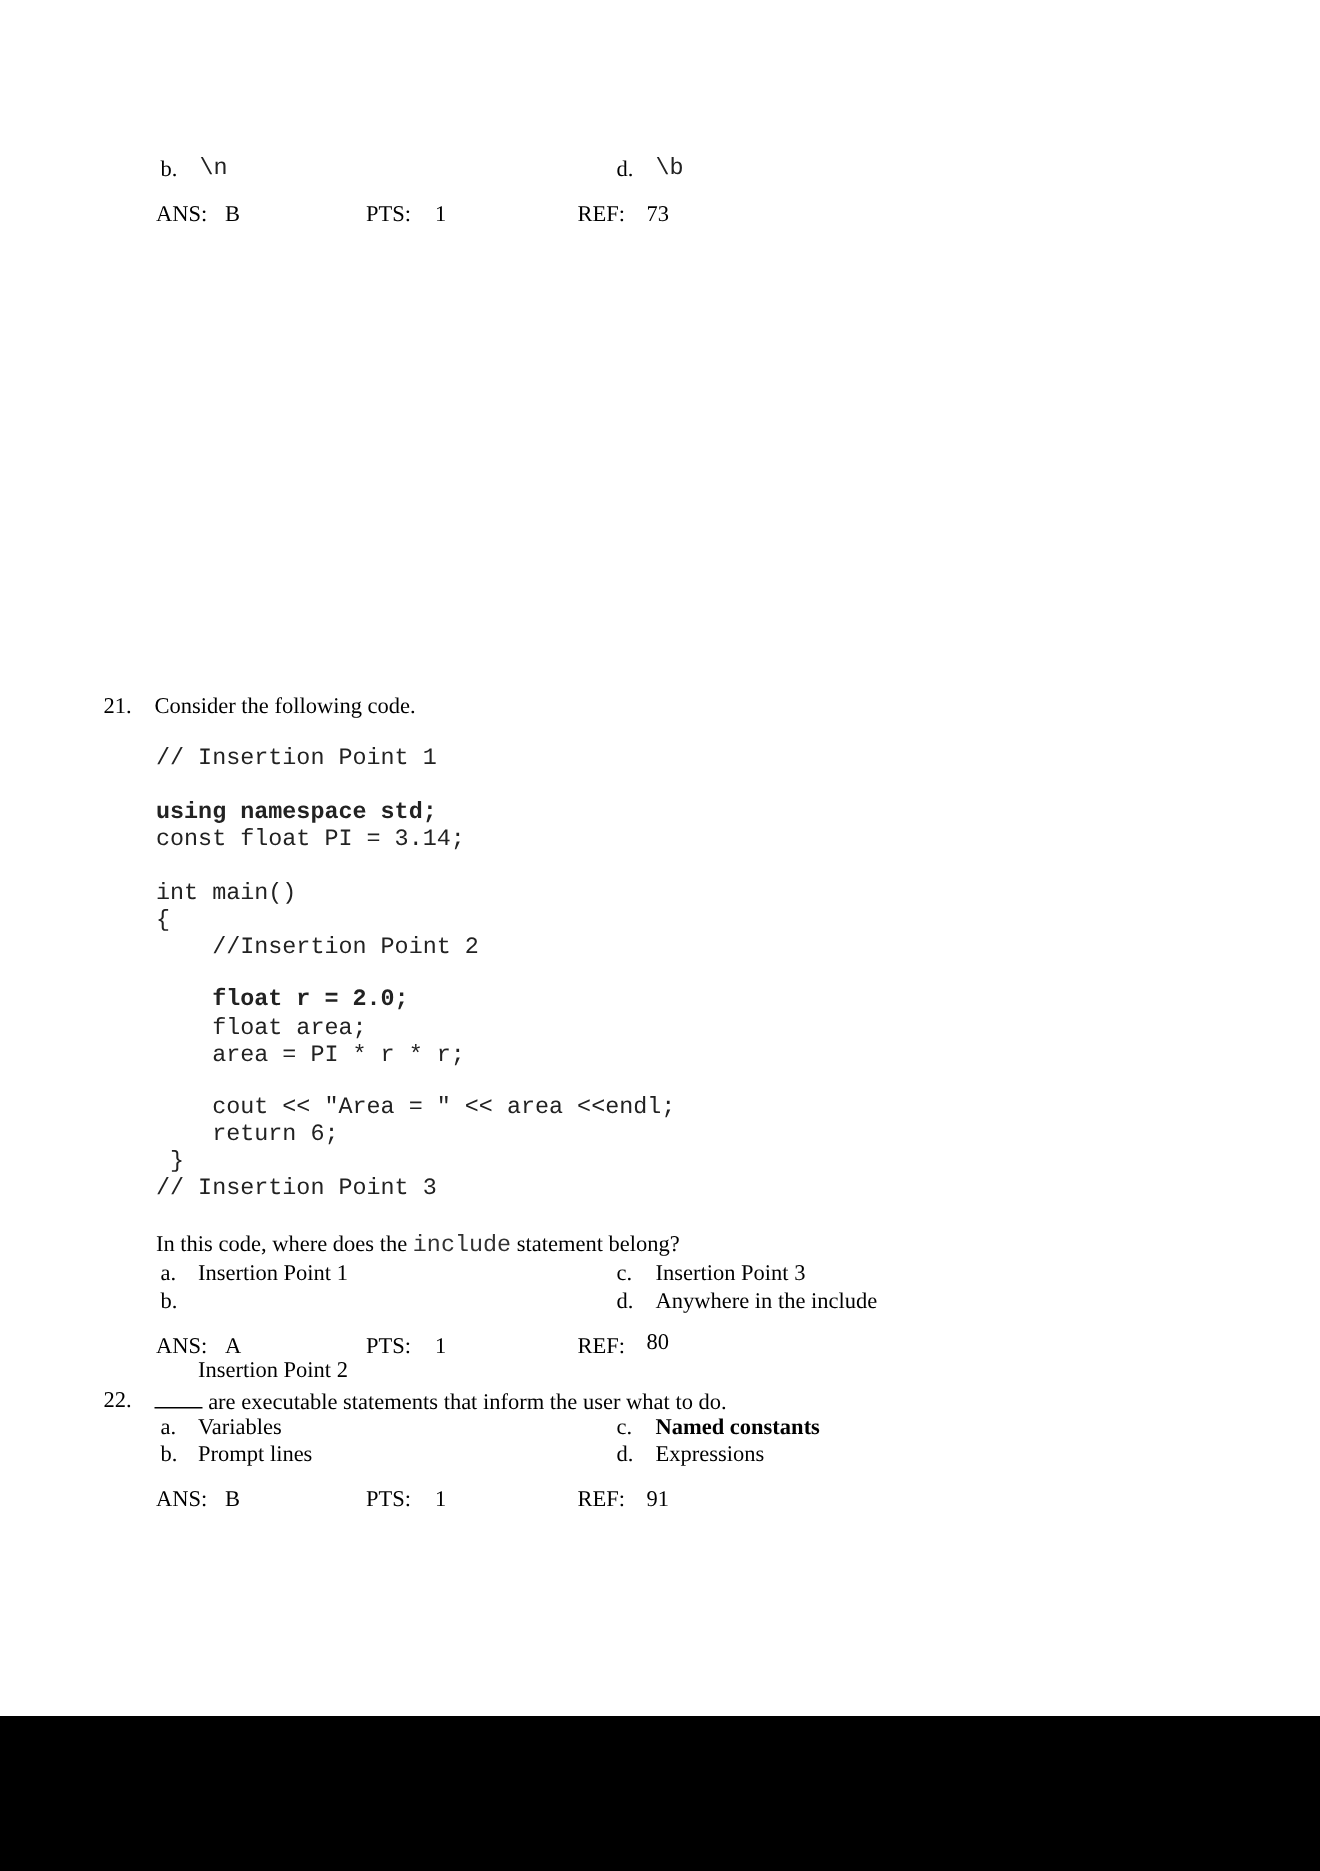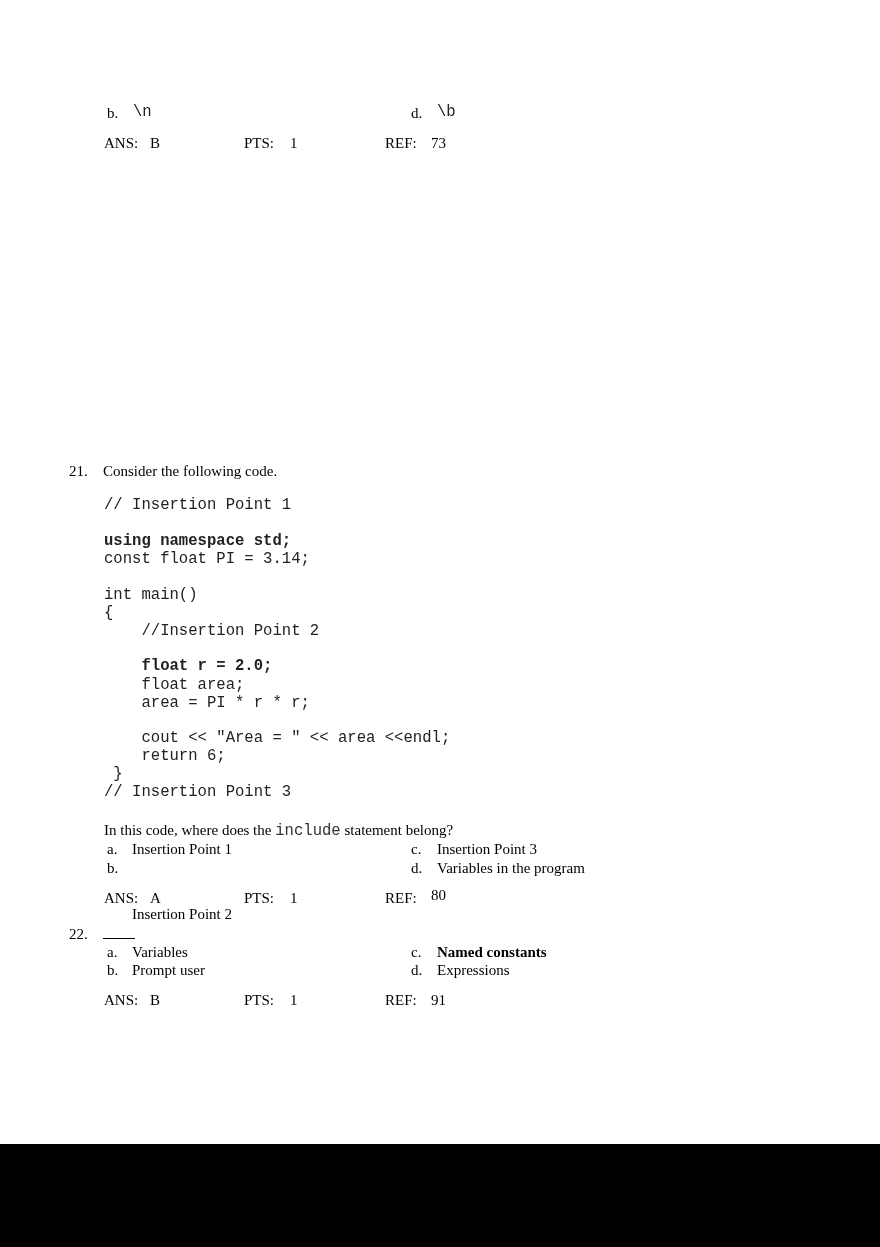--- a/index.html
+++ b/index.html
@@ -52,38 +52,38 @@
 
   <div class="abs serif" style="left:104px; top:821px;"><span>In this code, where does the </span><span class="mono" style="color:#333;">include</span><span> statement belong?</span></div>
 
   <span class="abs serif" style="left:107px; top:840px;">a.</span>
   <span class="abs serif" style="left:132px; top:840px;">Insertion Point 1</span>
   <span class="abs serif" style="left:107px; top:859px;">b.</span>
   <span class="abs serif" style="left:132px; top:859px;margin-top:46px;">Insertion Point 2</span>
   <span class="abs serif" style="left:411px; top:840px;">c.</span>
   <span class="abs serif" style="left:437px; top:840px;text-align:center;">Insertion Point 3</span>
   <span class="abs serif" style="left:411px; top:859px;">d.</span>
-  <span class="abs serif" style="left:437px; top:859px;">Variables in the program</span>
+  <span class="abs serif" style="left:437px; top:859px;">Anywhere in the include</span>
 
   <span class="abs serif" style="left:104px; top:889px;">ANS:</span>
   <span class="abs serif" style="left:150px; top:889px;">A</span>
   <span class="abs serif" style="left:244px; top:889px;">PTS:</span>
   <span class="abs serif" style="left:290px; top:889px;">1</span>
   <span class="abs serif" style="left:385px; top:889px;">REF:</span>
   <span class="abs serif" style="left:431px; top:855px;margin-top:31px;">80</span>
 </div>
 
 <div>
   <span class="abs serif" style="left:69px; top:925px;">22.</span>
-  <div class="abs serif" style="left:103px; top:925px;"><span class="blank"></span></div>
+  <div class="abs serif" style="left:103px; top:925px;"><span class="blank"></span><span> are executable statements that inform the user what to do.</span></div>
 
   <span class="abs serif" style="left:107px; top:943px;">a.</span>
   <span class="abs serif" style="left:132px; top:943px;">Variables</span>
   <span class="abs serif" style="left:107px; top:961px;">b.</span>
-  <span class="abs serif" style="left:132px; top:961px;">Prompt user</span>
+  <span class="abs serif" style="left:132px; top:961px;">Prompt lines</span>
   <span class="abs serif" style="left:411px; top:943px;">c.</span>
   <span class="abs serif" style="left:437px; top:943px;font-weight:bold;">Named constants</span>
   <span class="abs serif" style="left:411px; top:961px;">d.</span>
   <span class="abs serif" style="left:437px; top:961px;">Expressions</span>
 
   <span class="abs serif" style="left:104px; top:991px;">ANS:</span>
   <span class="abs serif" style="left:150px; top:991px;">B</span>
   <span class="abs serif" style="left:244px; top:991px;">PTS:</span>
   <span class="abs serif" style="left:290px; top:991px;">1</span>
   <span class="abs serif" style="left:385px; top:991px;">REF:</span>

